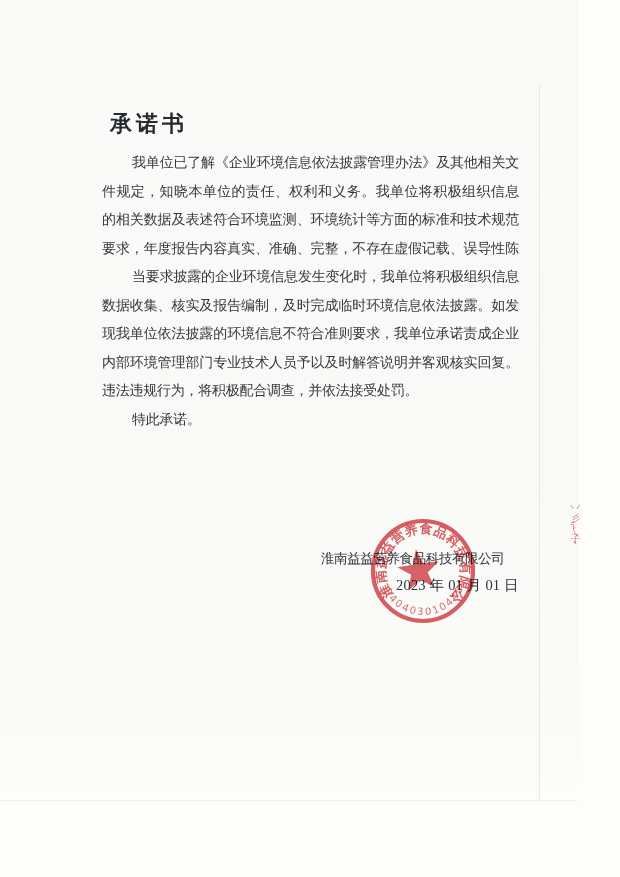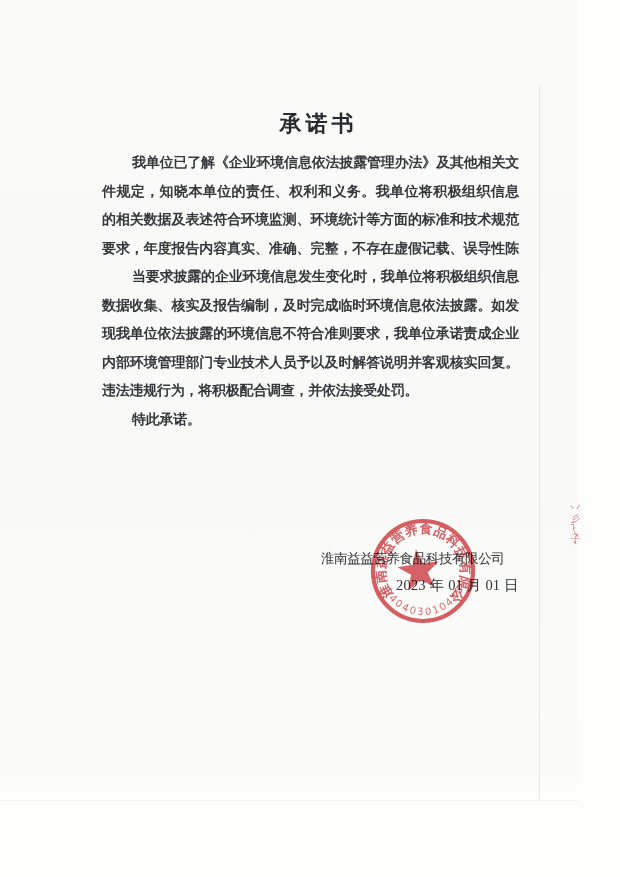--- a/index.html
+++ b/index.html
@@ -24,41 +24,39 @@
     background: linear-gradient(180deg, #fafaf8 0%, #f9f9f7 55%, #fbfbf9 96%, #fdfdfc 100%);
     border-bottom: 1px solid #f0f0ed;
   }
   .doc-title {
     position: absolute;
     left: 102px;
     top: 110px;
     width: 417px;
     height: 28px;
     line-height: 28px;
-    text-align: center;
     padding-left: 8px;
     font-size: 22px;
     font-weight: bold;
     letter-spacing: 4px;
     color: #26292e;
   }
   .body-text {
     position: absolute;
     left: 102px;
     top: 149px;
     width: 417px;
     color: #34373c;
   }
   .line {
     height: 28.5px;
     line-height: 28.5px;
     font-size: 14px;
     letter-spacing: -0.25px;
     white-space: nowrap;
-    font-weight: bold;
   }
   .line.justify {
     white-space: normal;
     text-align: justify;
     text-align-last: justify;
   }
   .line.indent { padding-left: 30px; }
   .company-line {
     position: absolute;
     left: 321px;

